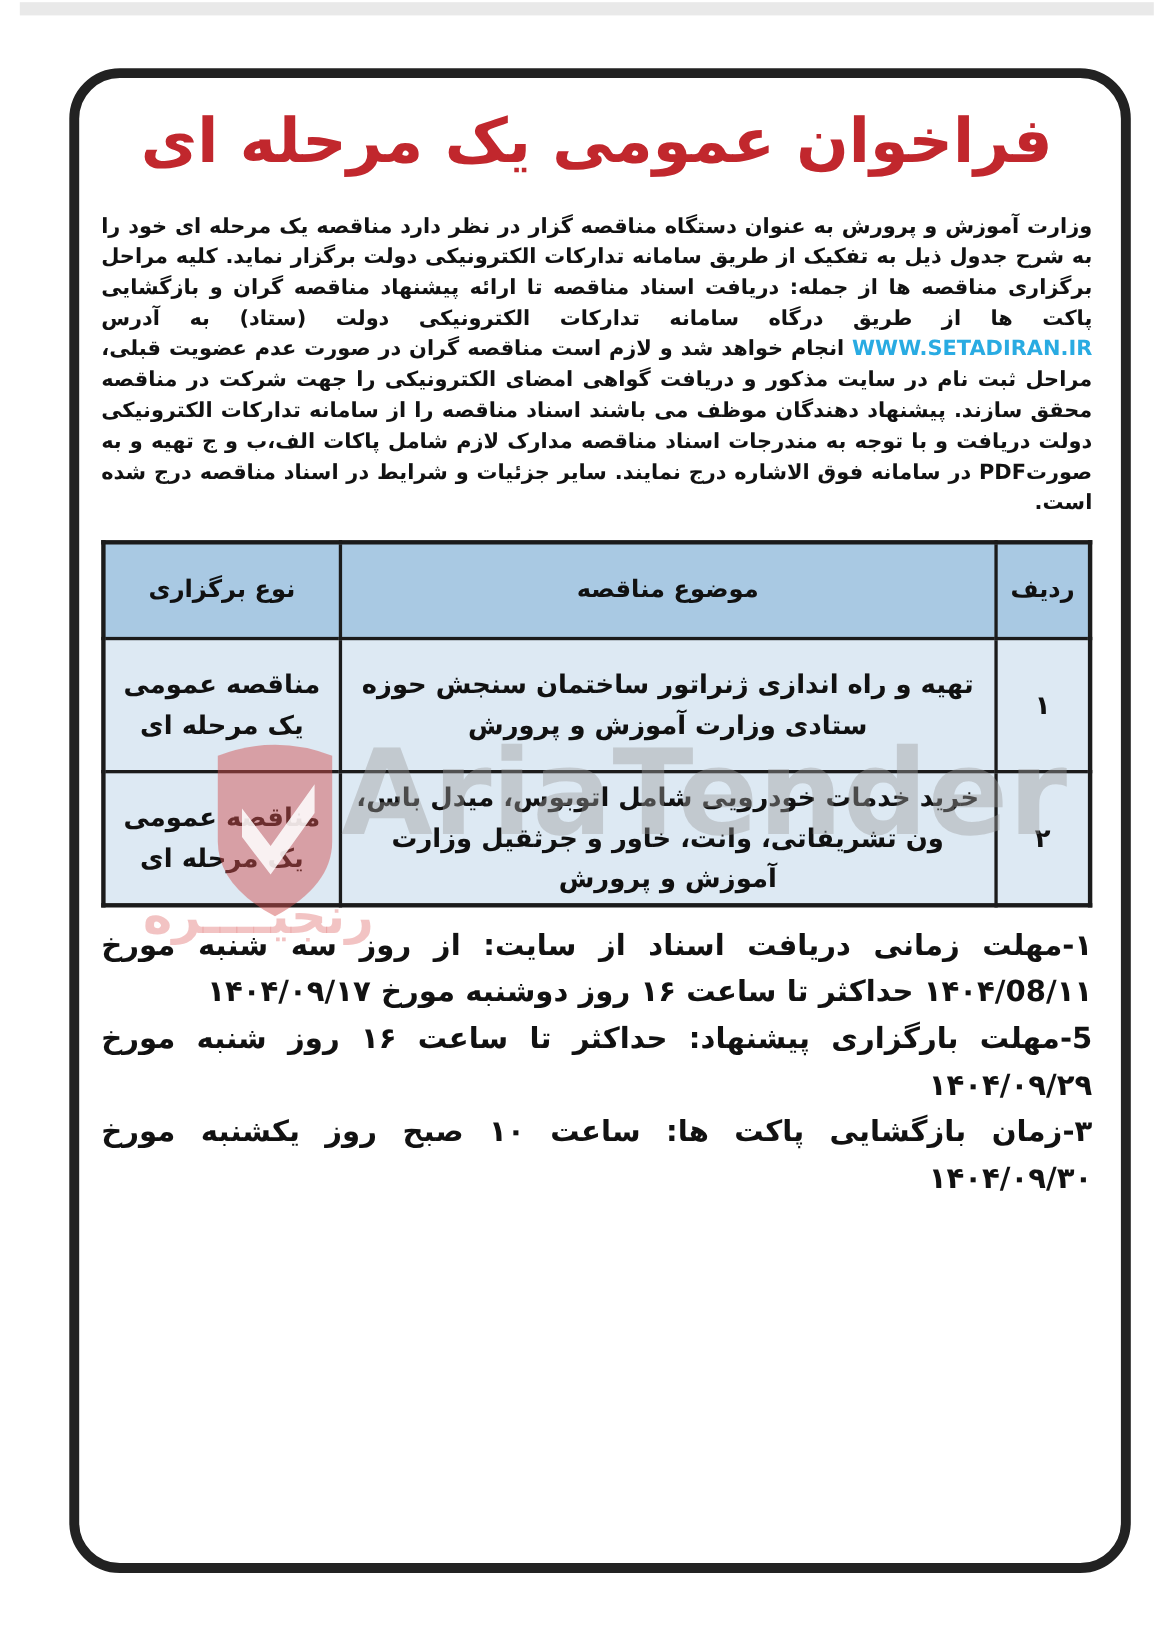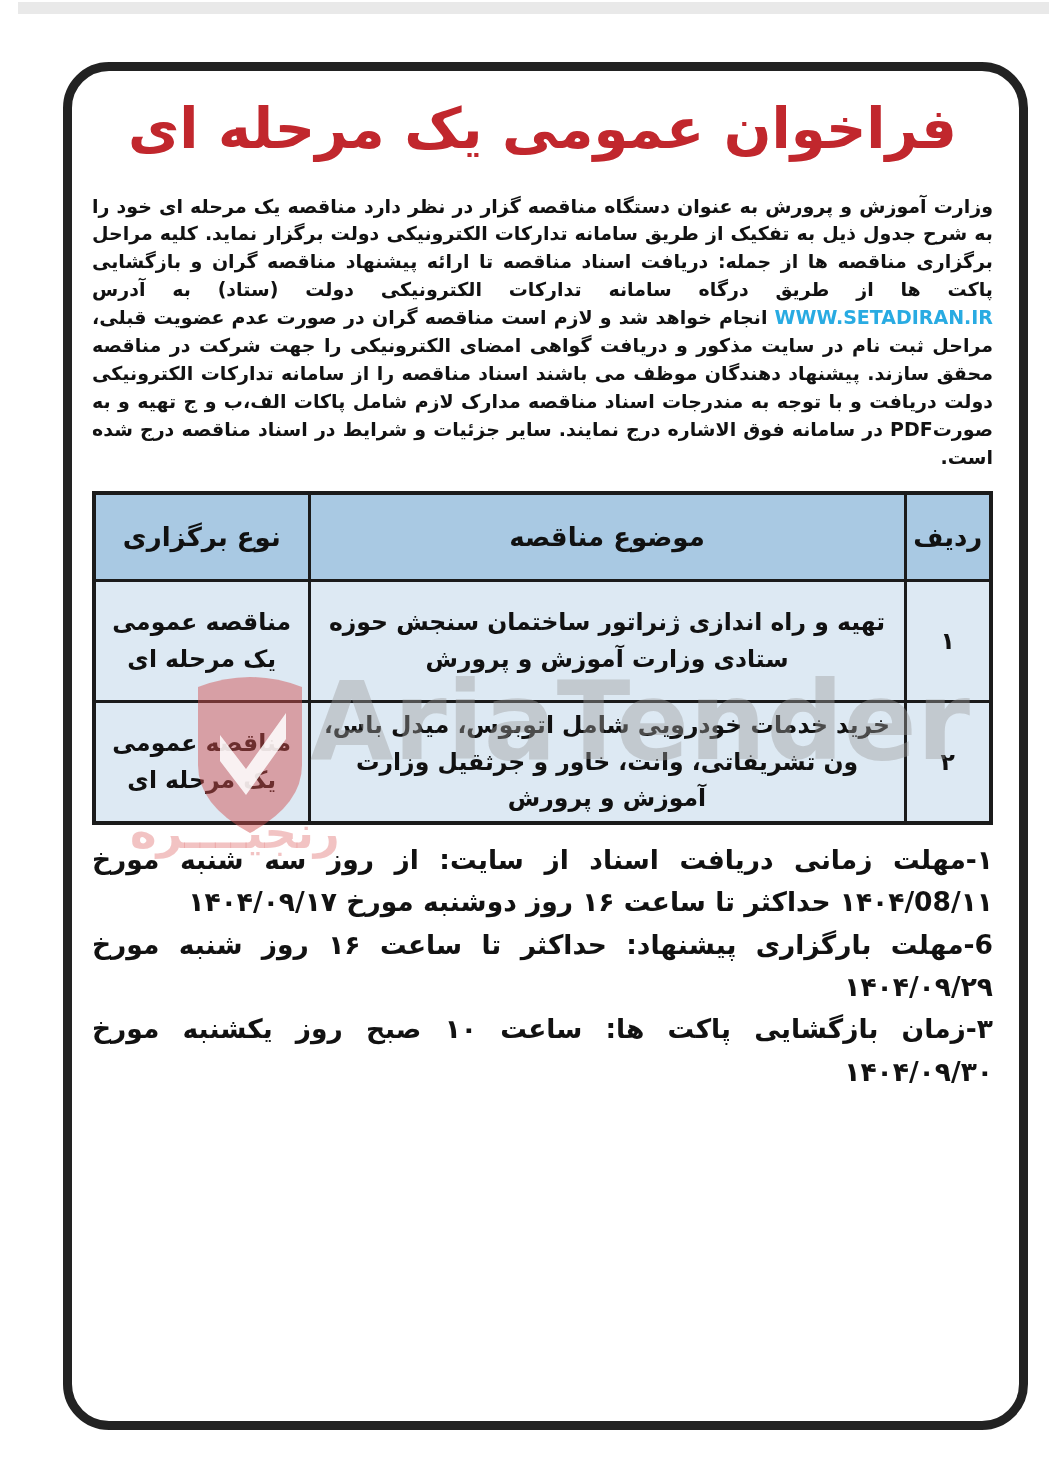--- a/index.html
+++ b/index.html
@@ -14,21 +14,21 @@
     box-sizing:border-box;padding:8px 26px 6px 20px;overflow:hidden;
   }
   .title{direction:rtl;text-align:center;color:#c1272d;font-weight:900;
     font-size:56px;line-height:1.42;margin-top:10px;letter-spacing:-1px;}
   .intro{direction:rtl;text-align:justify;font-size:19px;font-weight:700;
     color:#121212;line-height:1.47;margin-top:24px;}
   .url-up{color:#29abe2;font-weight:700;direction:ltr;unicode-bidi:embed;}
   table.tender{direction:rtl;width:100%;border-collapse:collapse;margin-top:16px;
     border:4px solid #1b1b1b;}
   table.tender th,table.tender td{border:3px solid #1b1b1b;font-weight:700;color:#111;}
-  table.tender th{background:#a9c9e3;font-size:26px;height:82px;}
+  table.tender th{background:#a9c9e3;font-size:22px;height:82px;}
   table.tender td{background:#dde9f3;font-size:23.5px;height:110px;text-align:center;line-height:1.55;padding:4px 10px;}
   .col-row{width:86px;}
   .col-type{width:215px;}
   td.cell-row{font-size:26px;}
   .deadlines{direction:rtl;text-align:justify;font-size:26.5px;color:#121212;
     line-height:1.6;margin-top:14px;font-weight:700;}
   .deadlines .lbl{font-weight:900;}
   
   .wm{position:absolute;pointer-events:none;z-index:5;margin-top:20px;}
   .wm-logo{left:118px;top:582px;}
@@ -72,21 +72,21 @@
     <tr>
       <td class="cell-row">۲</td>
       <td>خرید خدمات خودرویی شامل اتوبوس، میدل باس، ون تشریفاتی، وانت، خاور و جرثقیل وزارت آموزش و پرورش</td>
       <td>مناقصه عمومی یک مرحله ای</td>
     </tr>
   </tbody>
     </table>
 
   <div class="deadlines">
     <div><span class="lbl">۱-مهلت زمانی دریافت اسناد از سایت:</span><span> از روز سه شنبه مورخ ۱۴۰۴/08/۱۱ حداکثر تا ساعت ۱۶ روز دوشنبه مورخ ۱۴۰۴/۰۹/۱۷</span></div>
-    <div><span class="lbl">6-مهلت بارگزاری پیشنهاد:</span><span> حداکثر تا ساعت ۱۶ روز شنبه مورخ ۱۴۰۴/۰۹/۲۹</span></div>
+    <div><span class="lbl">5-مهلت بارگزاری پیشنهاد:</span><span> حداکثر تا ساعت ۱۶ روز شنبه مورخ ۱۴۰۴/۰۹/۲۹</span></div>
     <div><span class="lbl">۳-زمان بازگشایی پاکت ها:</span><span> ساعت ۱۰ صبح روز یکشنبه مورخ ۱۴۰۴/۰۹/۳۰</span></div>
   </div>
 
   <div class="wm wm-logo">
     <svg width="120" height="165" viewBox="0 0 120 165">
       <path d="M8 14 Q60 -6 112 14 L112 92 Q112 132 60 160 Q8 132 8 92 Z" fill="rgba(210,80,80,0.48)"></path>
       <path d="M30 62 L56 96 L96 40 L96 66 L56 122 L30 88 Z" fill="rgba(255,255,255,0.85)"></path>
     </svg>
   </div>
   <div class="wm wm-brand">AriaTender</div>

